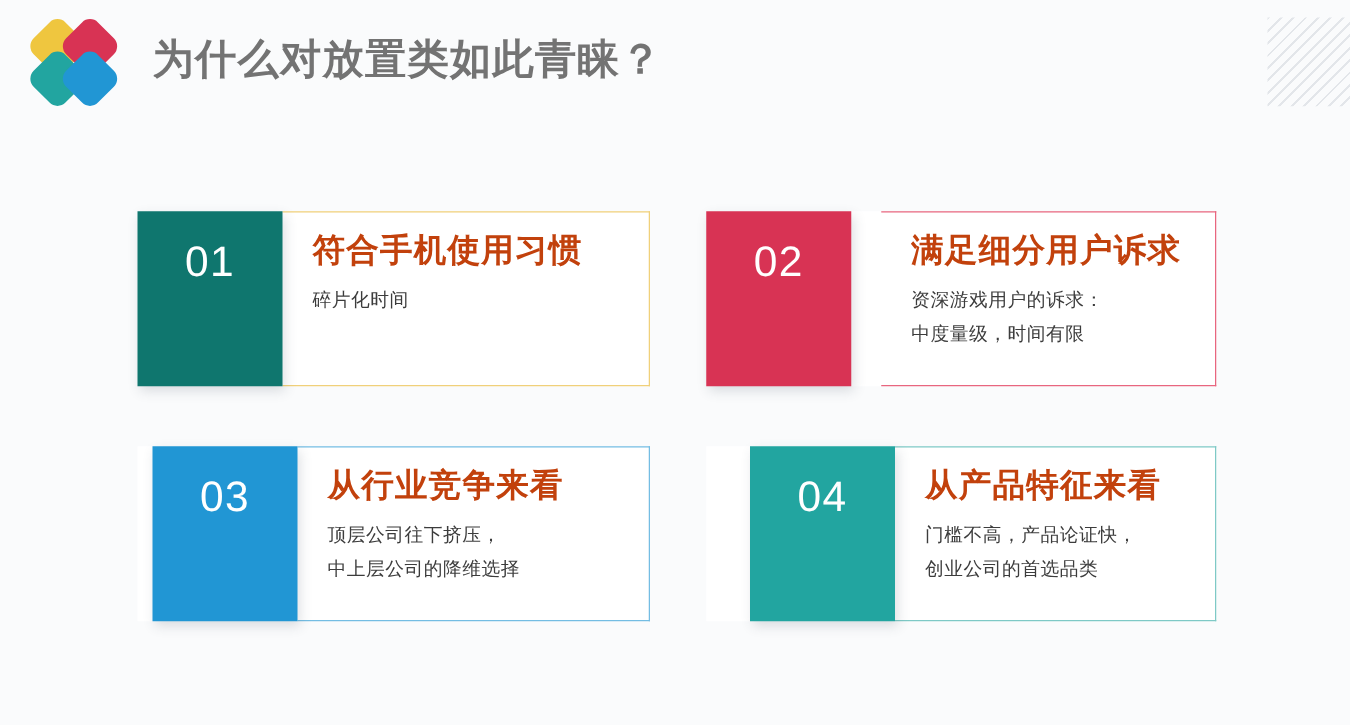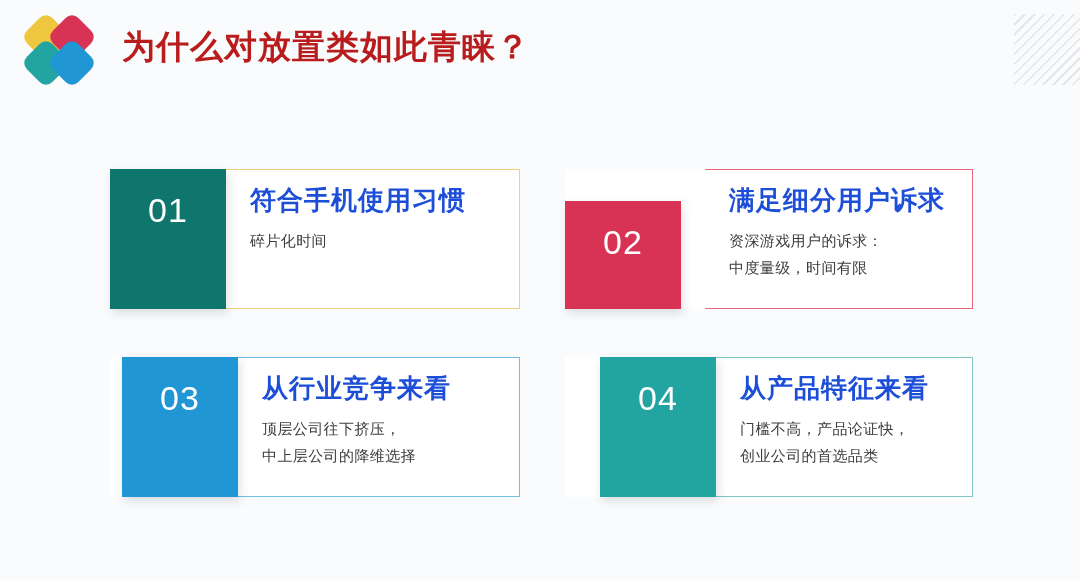--- a/index.html
+++ b/index.html
@@ -59,21 +59,21 @@
   .logo .d.tr { left: 30px; top: 3px;  }
   .logo .d.bl { left: 4px;  top: 29px; }
   .logo .d.br { left: 30px; top: 29px; }
 
   .page-title {
     position: absolute;
     left: 122px;
     top: 27px;
     font-size: 33px;
     font-weight: bold;
-    color: #b91c1c;
+    color: #737373;
     letter-spacing: 1px;
     line-height: 1.2;
     white-space: nowrap;
   }
 
   
   .cards {
     position: absolute;
     left: 0;
     top: 0;
@@ -119,40 +119,40 @@
     border-left: none;
     background: #ffffff;
     padding: 16px 0 0 24px;
     position: relative;
     z-index: 1;
   }
 
   .card-title {
     font-size: 26px;
     font-weight: bold;
-    color: #1d4ed8;
+    color: #c2410c;
     letter-spacing: 1px;
     line-height: 1.15;
     margin-bottom: 11px;
     white-space: nowrap;
   }
 
   .card-line {
     font-size: 15px;
     color: #3c3c3c;
     line-height: 1.82;
     letter-spacing: 0.4px;
     white-space: nowrap;
   }
 
   
   .card.c1 .card-num  { background: #0f766e; }
   .card.c1 .card-body { border-color: #f0d07a; }
 
-  .card.c2 .card-num  { background: #d83354; margin-top: 32px; }
+  .card.c2 .card-num  { background: #d83354; }
   .card.c2 .card-body { border-color: #e8667f; margin-left: 24px; }
 
   .card.c3 .card-num  { background: #2196d4; margin-left: 12px; }
   .card.c3 .card-body { border-color: #74bde3; }
 
   .card.c4 .card-num  { background: #22a5a0; margin-left: 35px; }
   .card.c4 .card-body { border-color: #7ec9c6; }
 </style>
 </head>
 <body>

